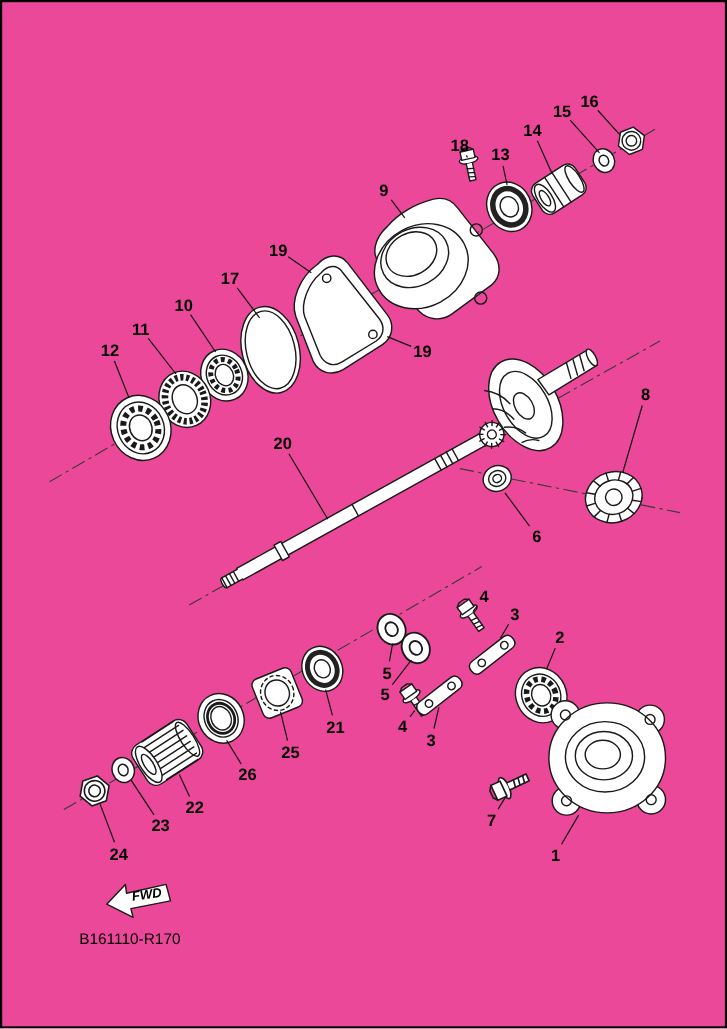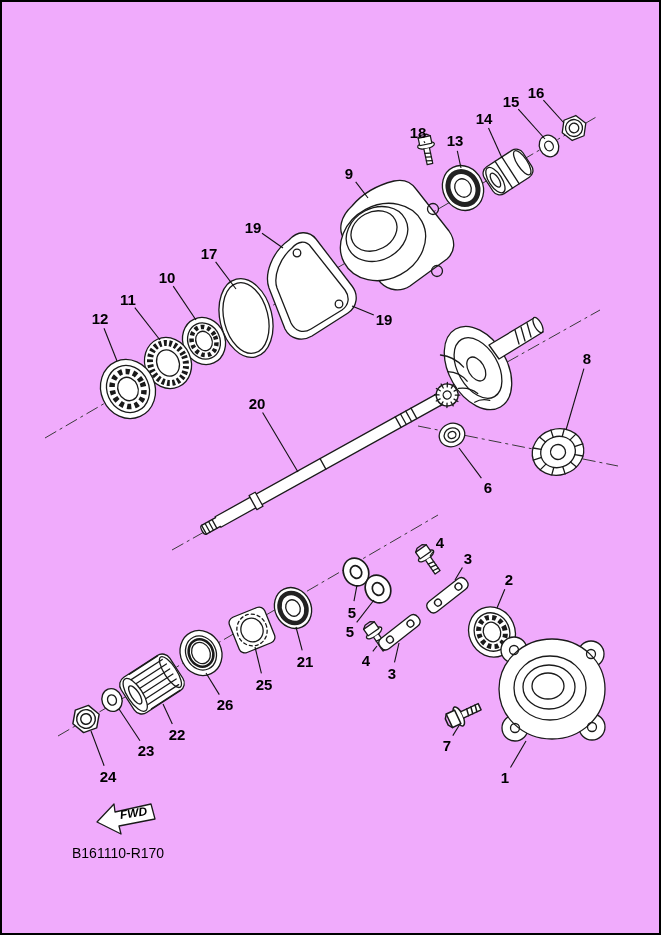--- a/index.html
+++ b/index.html
@@ -1,16 +1,16 @@
 <!DOCTYPE html>
 <html><head>
 <meta charset="utf-8">
 <style>
   html,body{margin:0;padding:0;background:#e8e8e8;}
-  .page{width:661px;height:935px;background:#f0abfc;position:relative;margin:0 auto;
+  .page{width:661px;height:935px;background:#ec4899;position:relative;margin:0 auto;
         font-family:"Liberation Sans", sans-serif;}
   svg{display:block;}
   .s  {stroke:#1a1a1a;stroke-width:1.3;fill:none;stroke-linecap:round;stroke-linejoin:round;}
   .sf {stroke:#1a1a1a;stroke-width:1.3;fill:#ffffff;stroke-linecap:round;stroke-linejoin:round;}
   .axisline path{stroke:#3a3a3a;stroke-width:1;fill:none;stroke-dasharray:13 4 3 4;}
   .leader{stroke:#111111;stroke-width:1.1;}
   .callout{font-family:"Liberation Sans",sans-serif;font-size:15px;font-weight:bold;fill:#000;text-anchor:middle;}
   .code{font-family:"Liberation Sans",sans-serif;font-size:14px;fill:#000;}
   .fwd{font-family:"Liberation Sans",sans-serif;font-size:12px;font-style:italic;font-weight:bold;fill:#000;text-anchor:middle;}
 </style>

